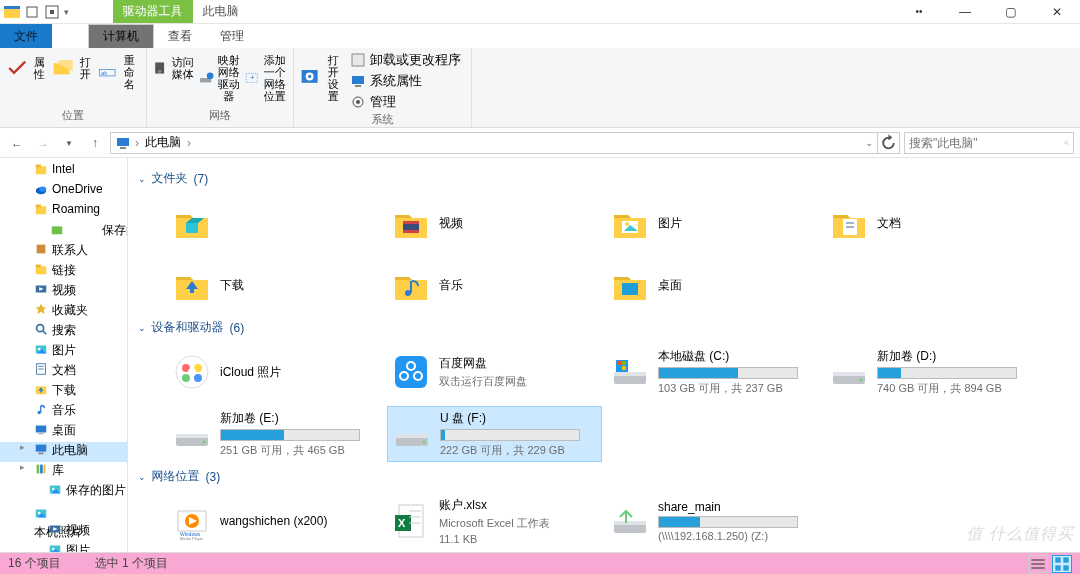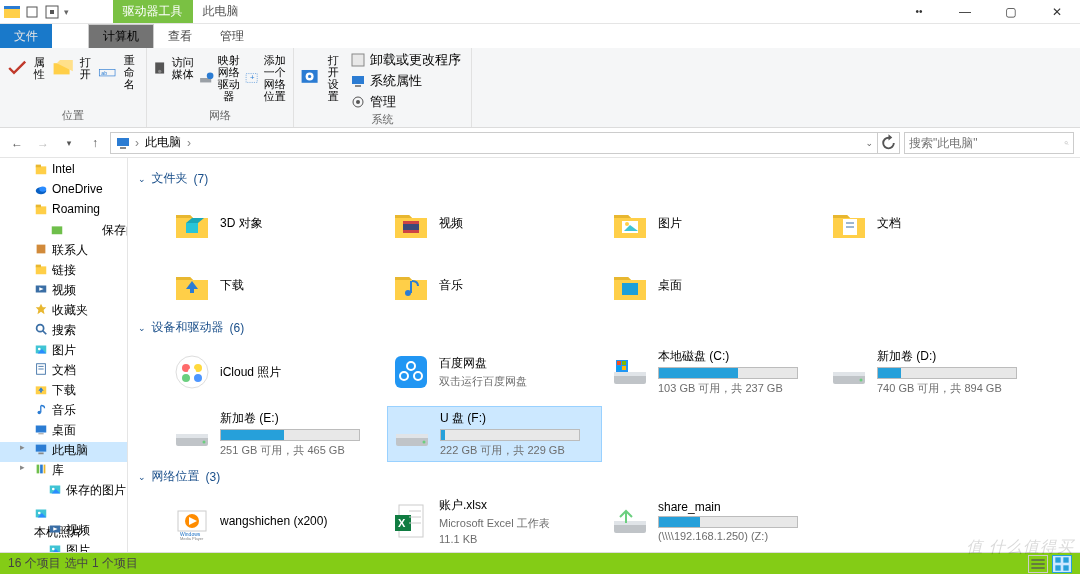--- a/index.html
+++ b/index.html
@@ -10,21 +10,21 @@
 .titlebar .qat { display: flex; align-items: center; gap: 4px; padding: 0 4px; }
 .qat-icon { width: 16px; height: 16px; display: flex; align-items: center; justify-content: center; }
 .title-tab { background: #7ac143; color: #fff; padding: 3px 10px; font-size: 12px; margin-left: 40px; }
 .title-text { margin-left: 10px; color: #555; }
 .titlebar .wincontrols { margin-left: auto; display: flex; }
 .wincontrols .wc { width: 46px; height: 24px; display: flex; align-items: center; justify-content: center; color: #333; }
 
 
 .ribbon-tabs { height: 24px; display: flex; align-items: stretch; background: #fff; }
 .ribbon-tabs .rt { padding: 4px 14px; font-size: 12px; display: flex; align-items: center; cursor: default; }
-.ribbon-tabs .rt.file { background: #1979ca; color: #e5e5e5; }
+.ribbon-tabs .rt.file { background: #1979ca; color: #0f172a; }
 .ribbon-tabs .rt.active { background: #737373; border: 1px solid #ccc; border-bottom: none; margin-left: 36px; }
 .ribbon-tabs .rt:not(.file):not(.active) { color: #444; }
 
 
 .ribbon { height: 80px; background: #f5f6f7; border-bottom: 1px solid #dcdcdc; display: flex; }
 .rgroup { display: flex; flex-direction: column; align-items: center; padding: 2px 6px; border-right: 1px solid #e1e1e1; }
 .rgroup .rrow { display: flex; gap: 4px; flex: 1; align-items: flex-start; }
 .rgroup .glabel { font-size: 11px; color: #666; margin-top: auto; padding-bottom: 2px; }
 .ribbtn-lg { width: 42px; display: flex; align-items: center; gap: 2px; padding-top: 4px; }
 .ribbtn-lg .ico { width: 28px; height: 28px; }
@@ -59,30 +59,30 @@
 .item { display: flex; align-items: center; gap: 8px; padding: 4px; height: 56px; }
 .item.sel { background: #cce8ff; border: 1px solid #99d1ff; }
 .item .bigico { width: 40px; height: 40px; flex-shrink: 0; display: flex; align-items: center; justify-content: center; }
 .item .info { display: flex; flex-direction: column; gap: 2px; flex: 1; }
 .item .name { font-size: 12px; }
 .item .sub { font-size: 11px; color: #6d6d6d; }
 .bar { width: 140px; height: 12px; border: 1px solid #bcbcbc; background: #e8e8e8; position: relative; }
 .bar .fill { height: 100%; background: #26a0da; }
 
 
-.statusbar { position: absolute; left: 0; right: 0; bottom: 0; height: 22px; border-top: 1px solid #dcdcdc; display: flex; align-items: center; padding: 0 8px; font-size: 12px; color: #444; gap: 4px; background: #84cc16; text-align: right; }
+.statusbar { position: absolute; left: 0; right: 0; bottom: 0; height: 22px; border-top: 1px solid #dcdcdc; display: flex; align-items: center; padding: 0 8px; font-size: 12px; color: #444; gap: 34px; background: #f9a8d4; text-align: right; }
 .statusbar .right { margin-left: auto; display: flex; gap: 4px; }
 .viewbtn { width: 20px; height: 18px; border: 1px solid #ccc; display: flex; align-items: center; justify-content: center; }
 .viewbtn.active { background: #cce8ff; border-color: #26a0da; }
 
 
 svg { width: 100%; height: 100%; }
 
 
-.wm { position: absolute; right: 6px; bottom: 16px; font-size: 16px; color: rgba(0,0,0,.15); font-style: italic; letter-spacing: 1px; pointer-events: none; }
+.wm { position: absolute; right: 6px; bottom: 29px; font-size: 16px; color: rgba(0,0,0,.15); font-style: italic; letter-spacing: 1px; pointer-events: none; }
 </style>
 </head>
 <body>
 
 <div class="titlebar">
   <div class="qat">
     <span class="qat-icon">
         <svg viewBox="0 0 16 16">
           <rect width="16" height="12" y="2" fill="#ffcf48"></rect>
           <rect width="16" height="3" y="2" fill="#2b7cd3"></rect>
@@ -423,23 +423,20 @@
     <div class="grid" id="grid-folders">
         <div class="item">
           <div class="bigico">
             <svg viewBox="0 0 40 40">
               <path d="M4 12h14l3 3h15v20H4z" fill="#ffcf48"></path>
               <path d="M4 12h14l3 3H4z" fill="#e8b730"></path>
               <rect x="14" y="20" width="12" height="10" fill="#29c5d8"></rect>
               <polygon points="14,20 20,15 32,15 26,20" fill="#1aa7b8"></polygon>
             </svg>
           </div>
-          <div class="info">
-            <div class="name">3D 对象</div>
-          </div>
         </div>
         <div class="item">
           <div class="bigico">
             <svg viewBox="0 0 40 40">
               <path d="M4 12h14l3 3h15v20H4z" fill="#ffcf48"></path>
               <path d="M4 12h14l3 3H4z" fill="#e8b730"></path>
               <rect x="12" y="18" width="16" height="12" fill="#3a4a7a"></rect>
               <rect x="12" y="18" width="16" height="3" fill="#c44"></rect>
               <rect x="12" y="27" width="16" height="3" fill="#c44"></rect>
             </svg>

